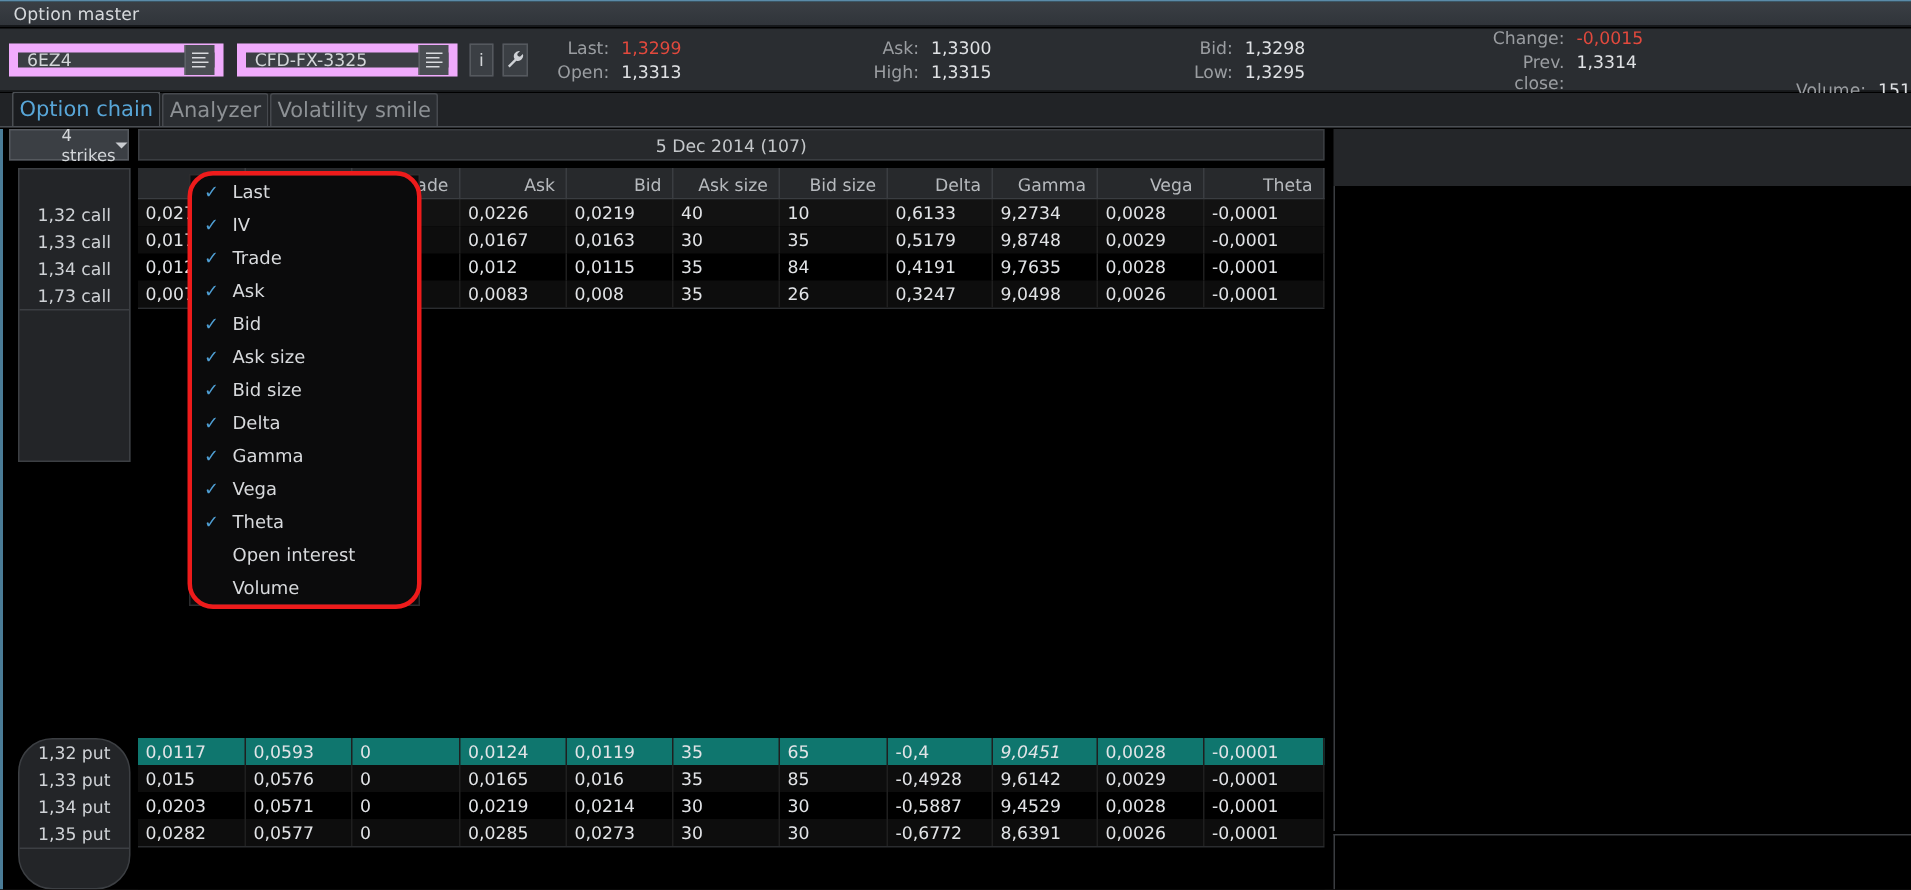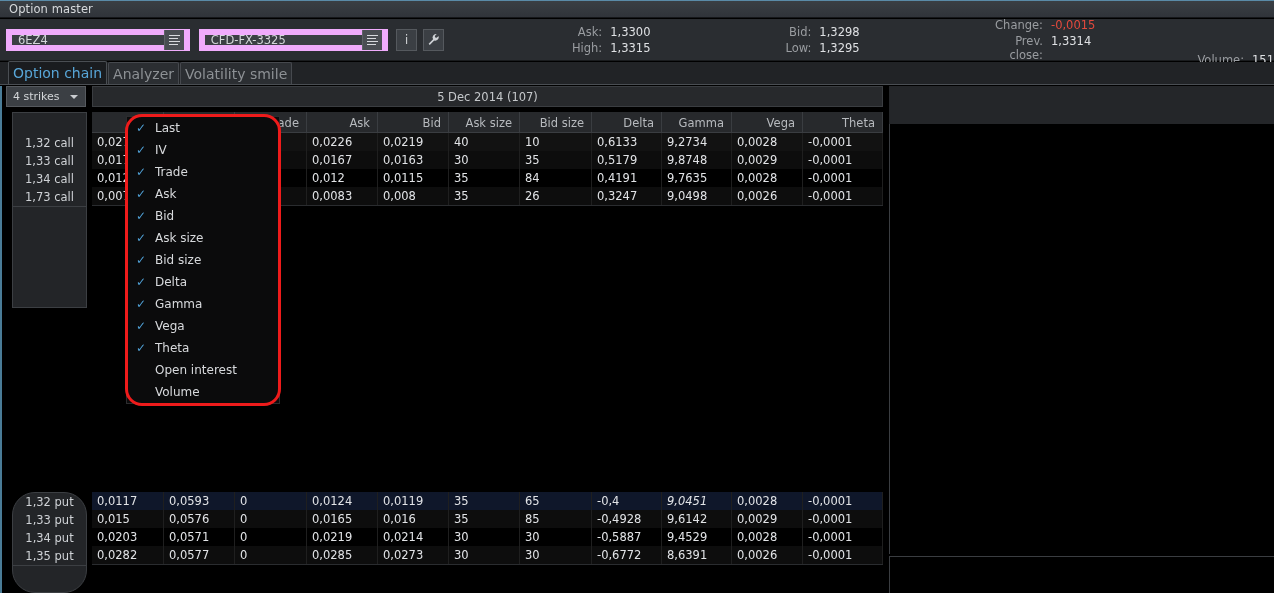--- a/index.html
+++ b/index.html
@@ -82,21 +82,21 @@
 
   
   .panel-left {
     position: absolute; left: 0; top: 86px; width: 884px; height: 507px;
     background: #000;
     border-left: 2px solid #4a7c97;
   }
   .strikebar {
     position: absolute; left: 4px; top: 0px; width: 80px; height: 21px;
     background: #3b3f44; border: 1px solid #55595e;
-    display: flex; align-items: center; color: #d3d6d9; font-size: 11px;
+    display: flex; align-items: center; color: #d3d6d9; font-size: 11px; padding-left: 28px;
   }
   .strikebar .sv { padding-left: 6px; flex: 1; }
   .caret {
     width: 0; height: 0; margin-right: 7px;
     border-left: 4px solid transparent; border-right: 4px solid transparent;
     border-top: 4px solid #c9ccd0;
   }
   .datehdr {
     position: absolute; left: 90px; top: 0px; width: 791px; height: 21px;
     background: #27292c; border: 1px solid #3a3d41;
@@ -222,20 +222,28 @@
     </div>
     <div class="sqbtn" style="margin-left:8px;">
       <span>i</span>
     </div>
     <div class="sqbtn" style="margin-left:6px;">
       <svg width="13" height="13" viewBox="0 0 16 16">
         <path d="M11.5 1.2a4.3 4.3 0 0 0-4 6.6L2 13.3l1.4 1.4 5.5-5.5a4.3 4.3 0 0 0 5.3-5.6l-2.3 2.3-1.8-.5-.5-1.8 2.3-2.3a4.4 4.4 0 0 0-.4-.1z" fill="#cfd2d6"></path>
       </svg>
     </div>
 
+    <div class="quotes" style="margin-left:20px;">
+      <div class="qgrp">
+        <span class="qlab">Last:</span>
+        <span class="qval red">1,3299</span>
+        <span class="qlab">Open:</span>
+        <span class="qval">1,3313</span>
+      </div>
+    </div>
     <div class="quotes" style="margin-left:128px;">
       <div class="qgrp">
         <span class="qlab">Ask:</span>
         <span class="qval">1,3300</span>
         <span class="qlab">High:</span>
         <span class="qval">1,3315</span>
       </div>
     </div>
     <div class="quotes" style="margin-left:135px;">
       <div class="qgrp">
@@ -371,21 +379,21 @@
           <div class="strike-cell">1,32 put</div>
           <div class="strike-cell">1,33 put</div>
           <div class="strike-cell">1,34 put</div>
           <div class="strike-cell">1,35 put</div>
           <div class="sfoot" style="height: 12px;"></div>
         </div>
     </div>
 
     <div class="grid puts">
       <div id="puts-body">
-          <div class="grow" style="background: #0f172a;">
+          <div class="grow" style="background: #0f766e;">
             <div class="gc" style="width: 72px;">0,0117</div>
             <div class="gc" style="width: 71px;">0,0593</div>
             <div class="gc" style="width: 72px;">0</div>
             <div class="gc" style="width: 71px;">0,0124</div>
             <div class="gc" style="width: 71px;">0,0119</div>
             <div class="gc" style="width: 71px;">35</div>
             <div class="gc" style="width: 72px;">65</div>
             <div class="gc" style="width: 70px;">-0,4</div>
             <div class="gc" style="width: 70px; font-style: italic;">9,0451</div>
             <div class="gc" style="width: 71px;">0,0028</div>

